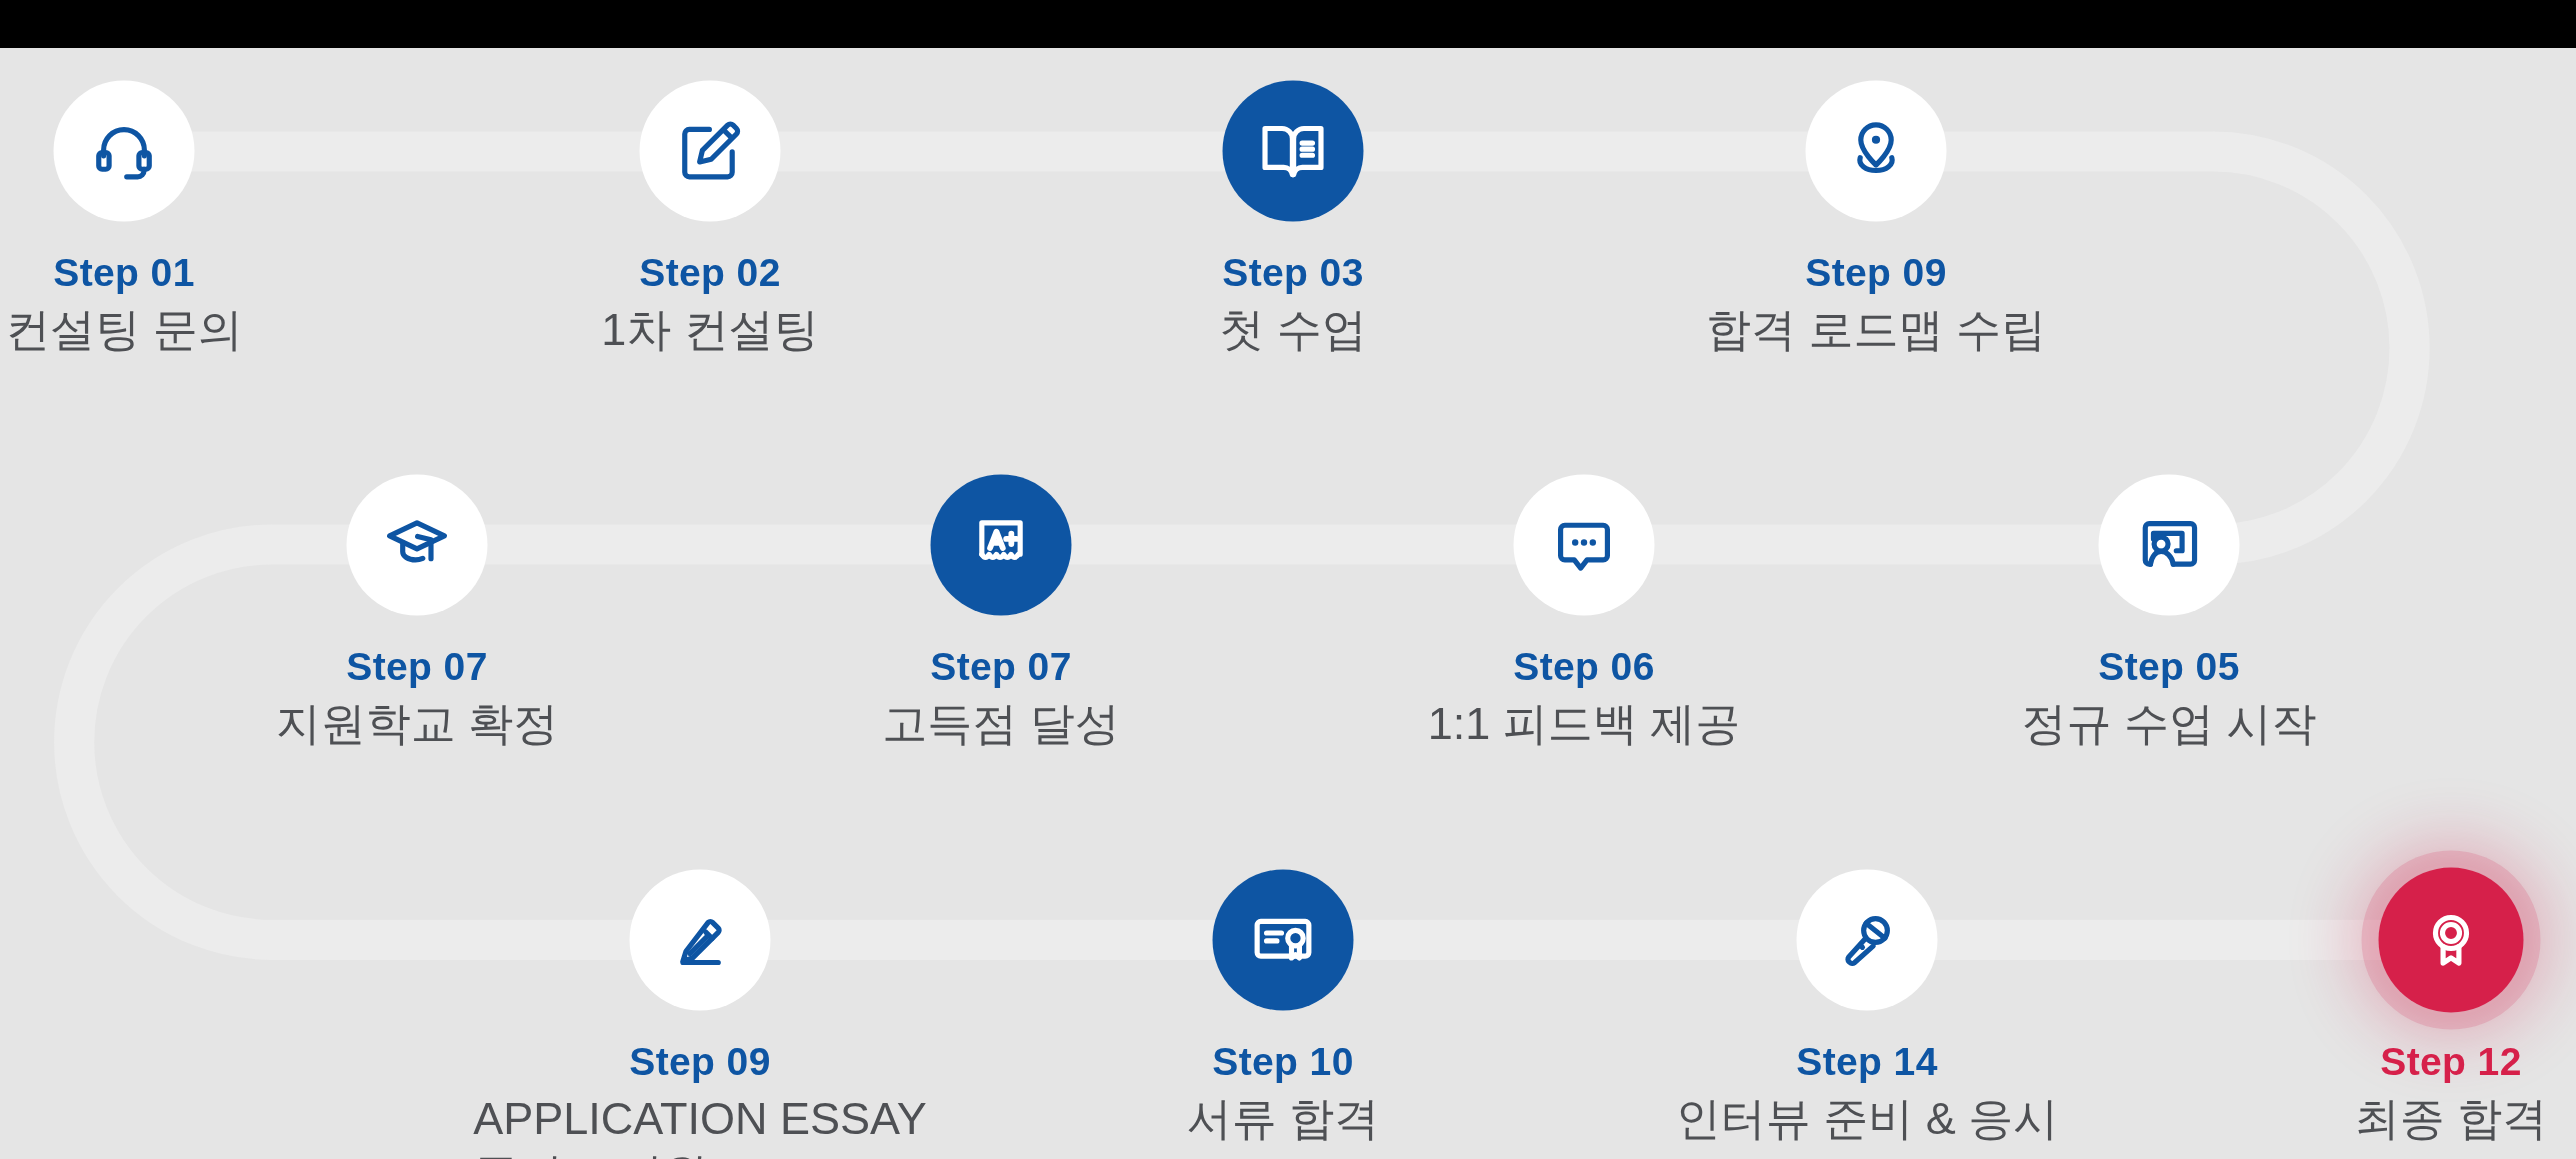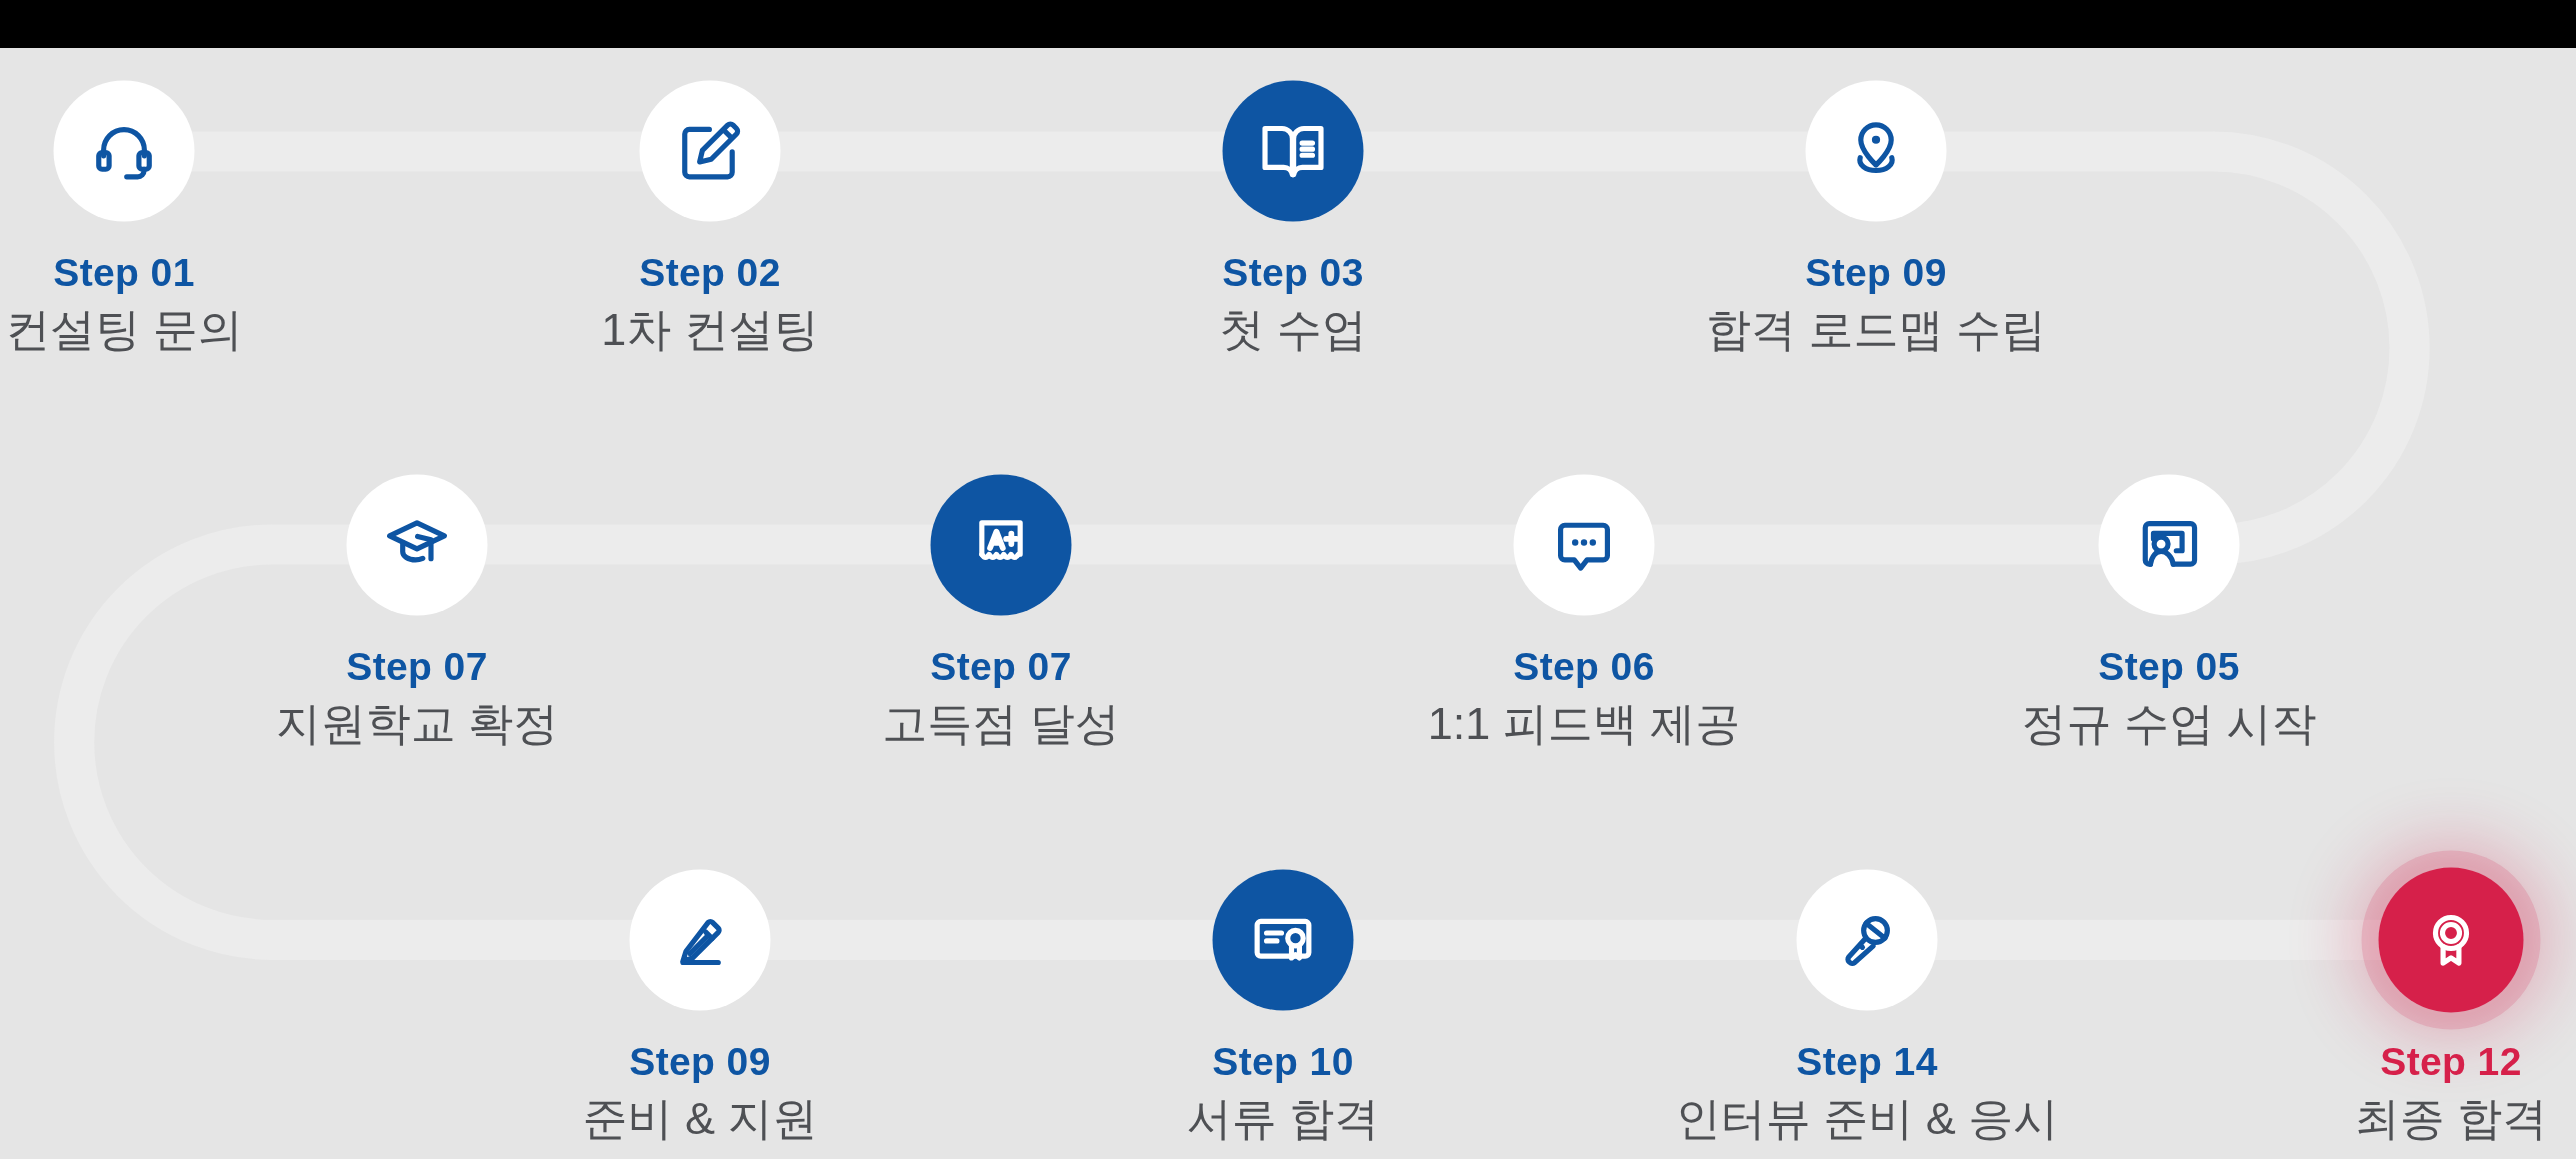--- a/index.html
+++ b/index.html
@@ -182,20 +182,21 @@
             <svg viewBox="0 0 24 24" fill="none" stroke="currentColor" stroke-width="1.7" stroke-linecap="round" stroke-linejoin="round">
               <path d="M6.4 18.9L9.6 17.9 18 9.5a1 1 0 0 0 0-1.4L16.1 6.2a1 1 0 0 0-1.4 0L7.4 15.7z"></path>
               <path d="M13.9 9.4L16 11.5"></path>
               <path d="M8.7 16.5l6-6"></path>
               <path d="M6.4 19.4h11.6"></path>
             </svg>
           </span>
         </div>
         <div class="step-label">Step 09</div>
         <div class="step-title">
+          <div>APPLICATION ESSAY</div>
           <div>준비 &amp; 지원</div>
         </div>
       </div>
       <div class="step" style="left: 1283px; top: 892px;">
         <div class="circle filled">
           <span class="icon">
             <svg viewBox="0 0 24 24" fill="none" stroke="currentColor" stroke-width="1.7" stroke-linecap="round" stroke-linejoin="round">
               <rect x="3.5" y="5.9" width="17" height="11.4" rx="1.2"></rect>
               <path d="M6.6 9.7h4.9M6.6 12.3h3.4"></path>
               <path d="M14.8 13.3v4.6l1.3-1.1 1.3 1.1v-4.6" fill="#0E55A3"></path>

